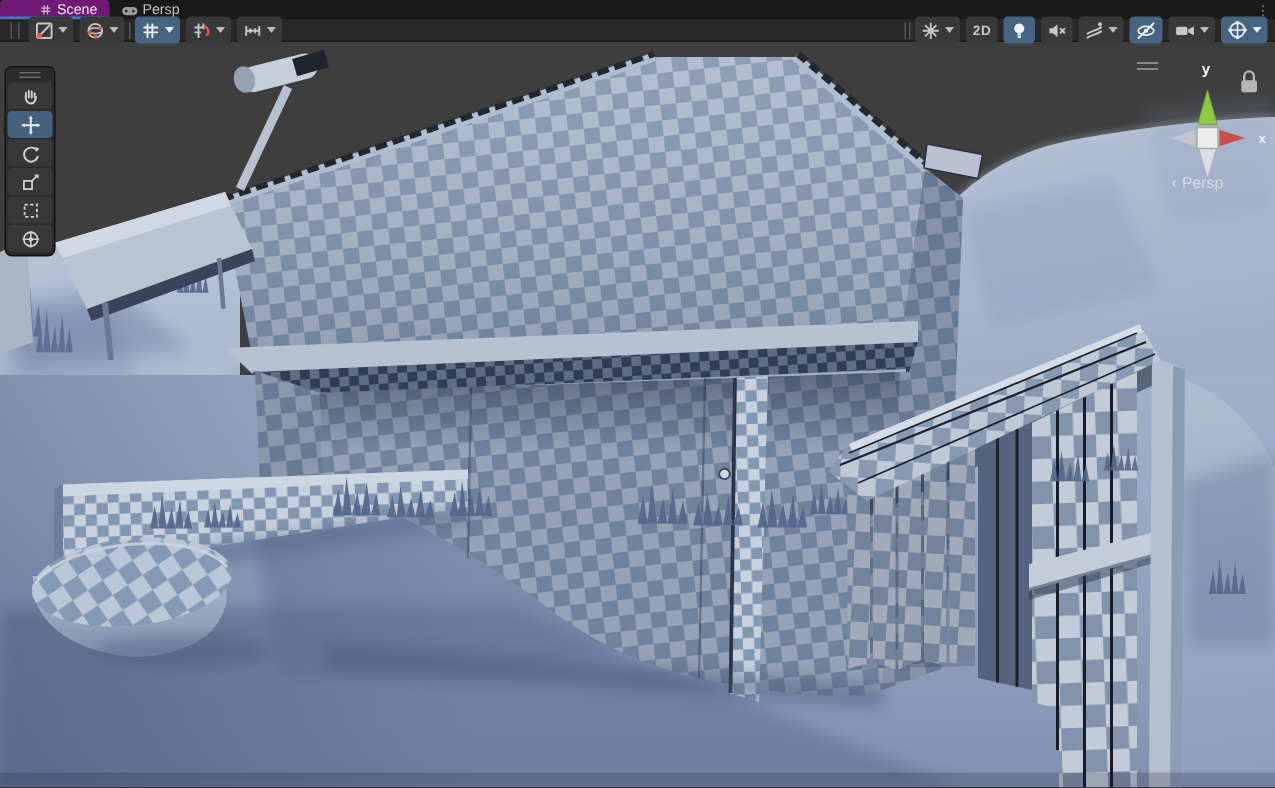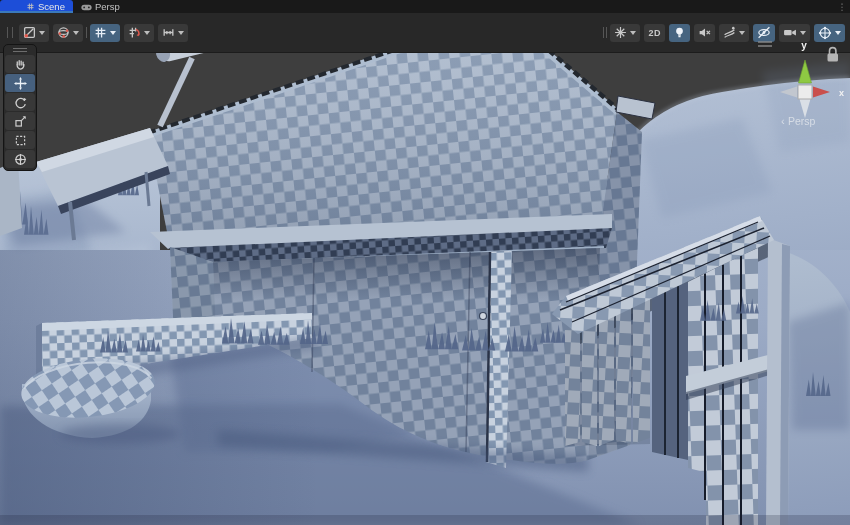--- a/index.html
+++ b/index.html
@@ -1,23 +1,23 @@
 <!DOCTYPE html>
 <html><head>
 <meta charset="utf-8">
 <style>
   html,body{margin:0;padding:0;background:#111;}
   #app{position:relative;width:850px;height:525px;overflow:hidden;font-family:"Liberation Sans",sans-serif;background:#3e3e3e;}
   
   .tabbar{position:absolute;left:0;top:0;width:850px;height:13px;background:#191919;display:flex;align-items:stretch;z-index:30;}
   .tab{display:flex;align-items:center;gap:3px;padding:0 8px;font-size:9.5px;color:#c2c2c2;}
-  .tab.on{background:#1d4ed8;color:#e8e8e8;border-radius:3px 3px 0 0;box-shadow:inset 0 -2px 0 #3a79bb;padding-left:26px;}
+  .tab.on{background:#701a75;color:#e8e8e8;border-radius:3px 3px 0 0;box-shadow:inset 0 -2px 0 #3a79bb;padding-left:26px;}
   .kebab{margin-left:auto;width:16px;display:flex;align-items:center;justify-content:center;color:#8f8f8f;font-size:9px;}
   
-  .toolbar{position:absolute;left:0;top:13px;width:850px;height:40px;background:#282828;display:flex;align-items:center;padding:0 3px;box-sizing:border-box;z-index:30;border-bottom:1px solid #1c1c1c;}
+  .toolbar{position:absolute;left:0;top:13px;width:850px;height:15px;background:#282828;display:flex;align-items:center;padding:0 3px;box-sizing:border-box;z-index:30;border-bottom:1px solid #1c1c1c;}
   .btn{height:18px;background:#393939;border-radius:3px;display:flex;align-items:center;padding:0 4px;margin:0 2px;color:#c8c8c8;}
   .btn.on{background:#466480;color:#eef3f8;}
   .btn .lbl{font-size:9px;font-weight:bold;letter-spacing:.5px;}
   .crt{width:0;height:0;border-left:3px solid transparent;border-right:3px solid transparent;border-top:4px solid #bdbdbd;margin-left:3px;}
   .btn.on .crt{border-top-color:#e9eff6;}
   .hnd{width:1px;height:11px;background:#565656;margin:0 1px;}
   .hgrp{display:flex;gap:2px;margin:0 3px;}
   .rgt{margin-left:auto;display:flex;align-items:center;}
   
   .viewport{position:absolute;left:0;top:0;width:850px;height:525px;z-index:1;}

